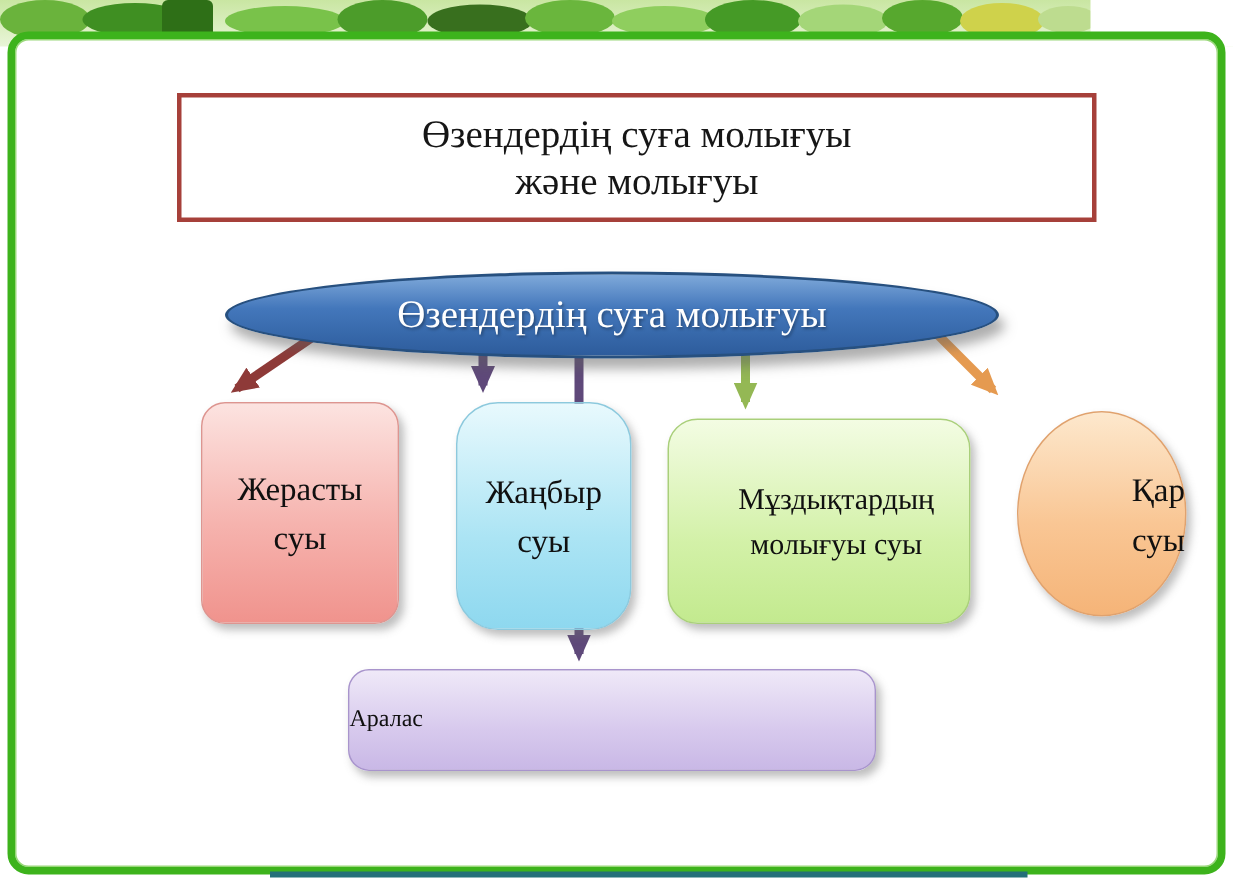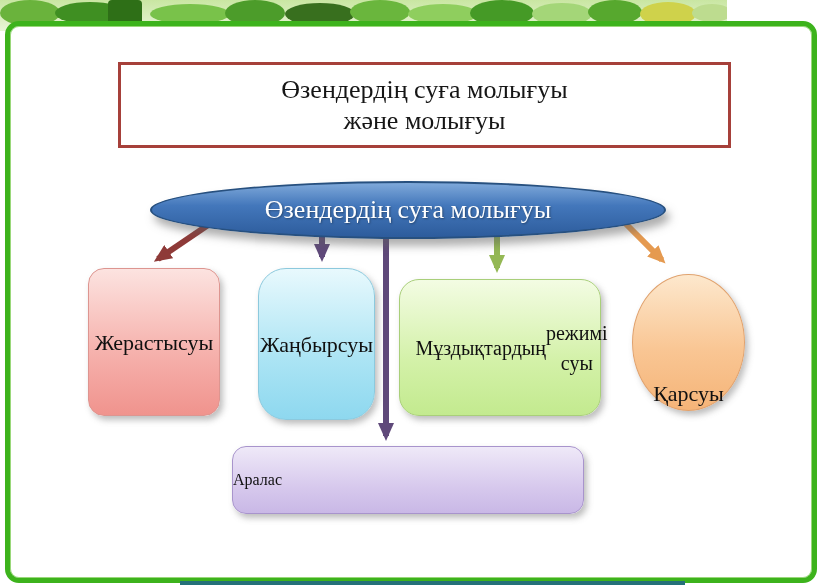--- a/index.html
+++ b/index.html
@@ -30,23 +30,23 @@
 
   .root { position:absolute; left:150px; top:181px; width:516px; height:58px;
           border-radius:50%;
           background:linear-gradient(180deg,#7fa9da 0%,#4377bb 42%,#2d5c9c 100%);
           border:2px solid #27507f;
           box-shadow:4px 7px 8px rgba(95,95,95,.5);
           display:flex; align-items:center; justify-content:center;
           color:#fff; font-size:26px; text-shadow:1px 1px 2px rgba(0,0,0,.35);
           z-index:4; }
 
-  .node { position:absolute; display:flex; flex-direction:row; justify-content:center;
+  .node { position:absolute; display:flex; flex-direction:column; justify-content:center;
           align-items:center; text-align:center; color:#101010; font-size:22px; line-height:1.5;
-          box-shadow:3px 4px 6px rgba(110,110,110,.45); z-index:4; }
+          box-shadow:3px 4px 6px rgba(110,110,110,.45); z-index:4;margin-left:46px; }
 
   .node-pink   { left:88px;  top:268px; width:132px; height:148px; border-radius:16px;
                  background:linear-gradient(180deg,#fce3e0 0%,#f6b3ae 55%,#f0938d 100%);
                  border:1px solid #dd9590; }
   .node-cyan   { left:258px; top:268px; width:117px; height:152px; border-radius:28px;
                  background:linear-gradient(180deg,#e8f9fd 0%,#abe4f4 60%,#8ed8ef 100%);
                  border:1px solid #8cc9dd;justify-content:center; }
   .node-green  { left:399px; top:279px; width:202px; height:137px; border-radius:20px;
                  background:linear-gradient(180deg,#f3fce3 0%,#d3f1a8 60%,#c3ea8f 100%);
                  border:1px solid #a9cf7a; font-size:20px;padding-left:23px; }
@@ -124,21 +124,21 @@
     <div>суы</div>
   </div>
 
   <div class="node node-cyan">
     <div>Жаңбыр</div>
     <div>суы</div>
   </div>
 
   <div class="node node-green">
     <div>Мұздықтардың</div>
-    <div>режимі суы</div>
+    <div>молығуы суы</div>
   </div>
 
   <div class="node node-orange">
     <div>Қар</div>
     <div>суы</div>
   </div>
 
   <div class="node-mixed">
     <span>Аралас</span>
   </div>

